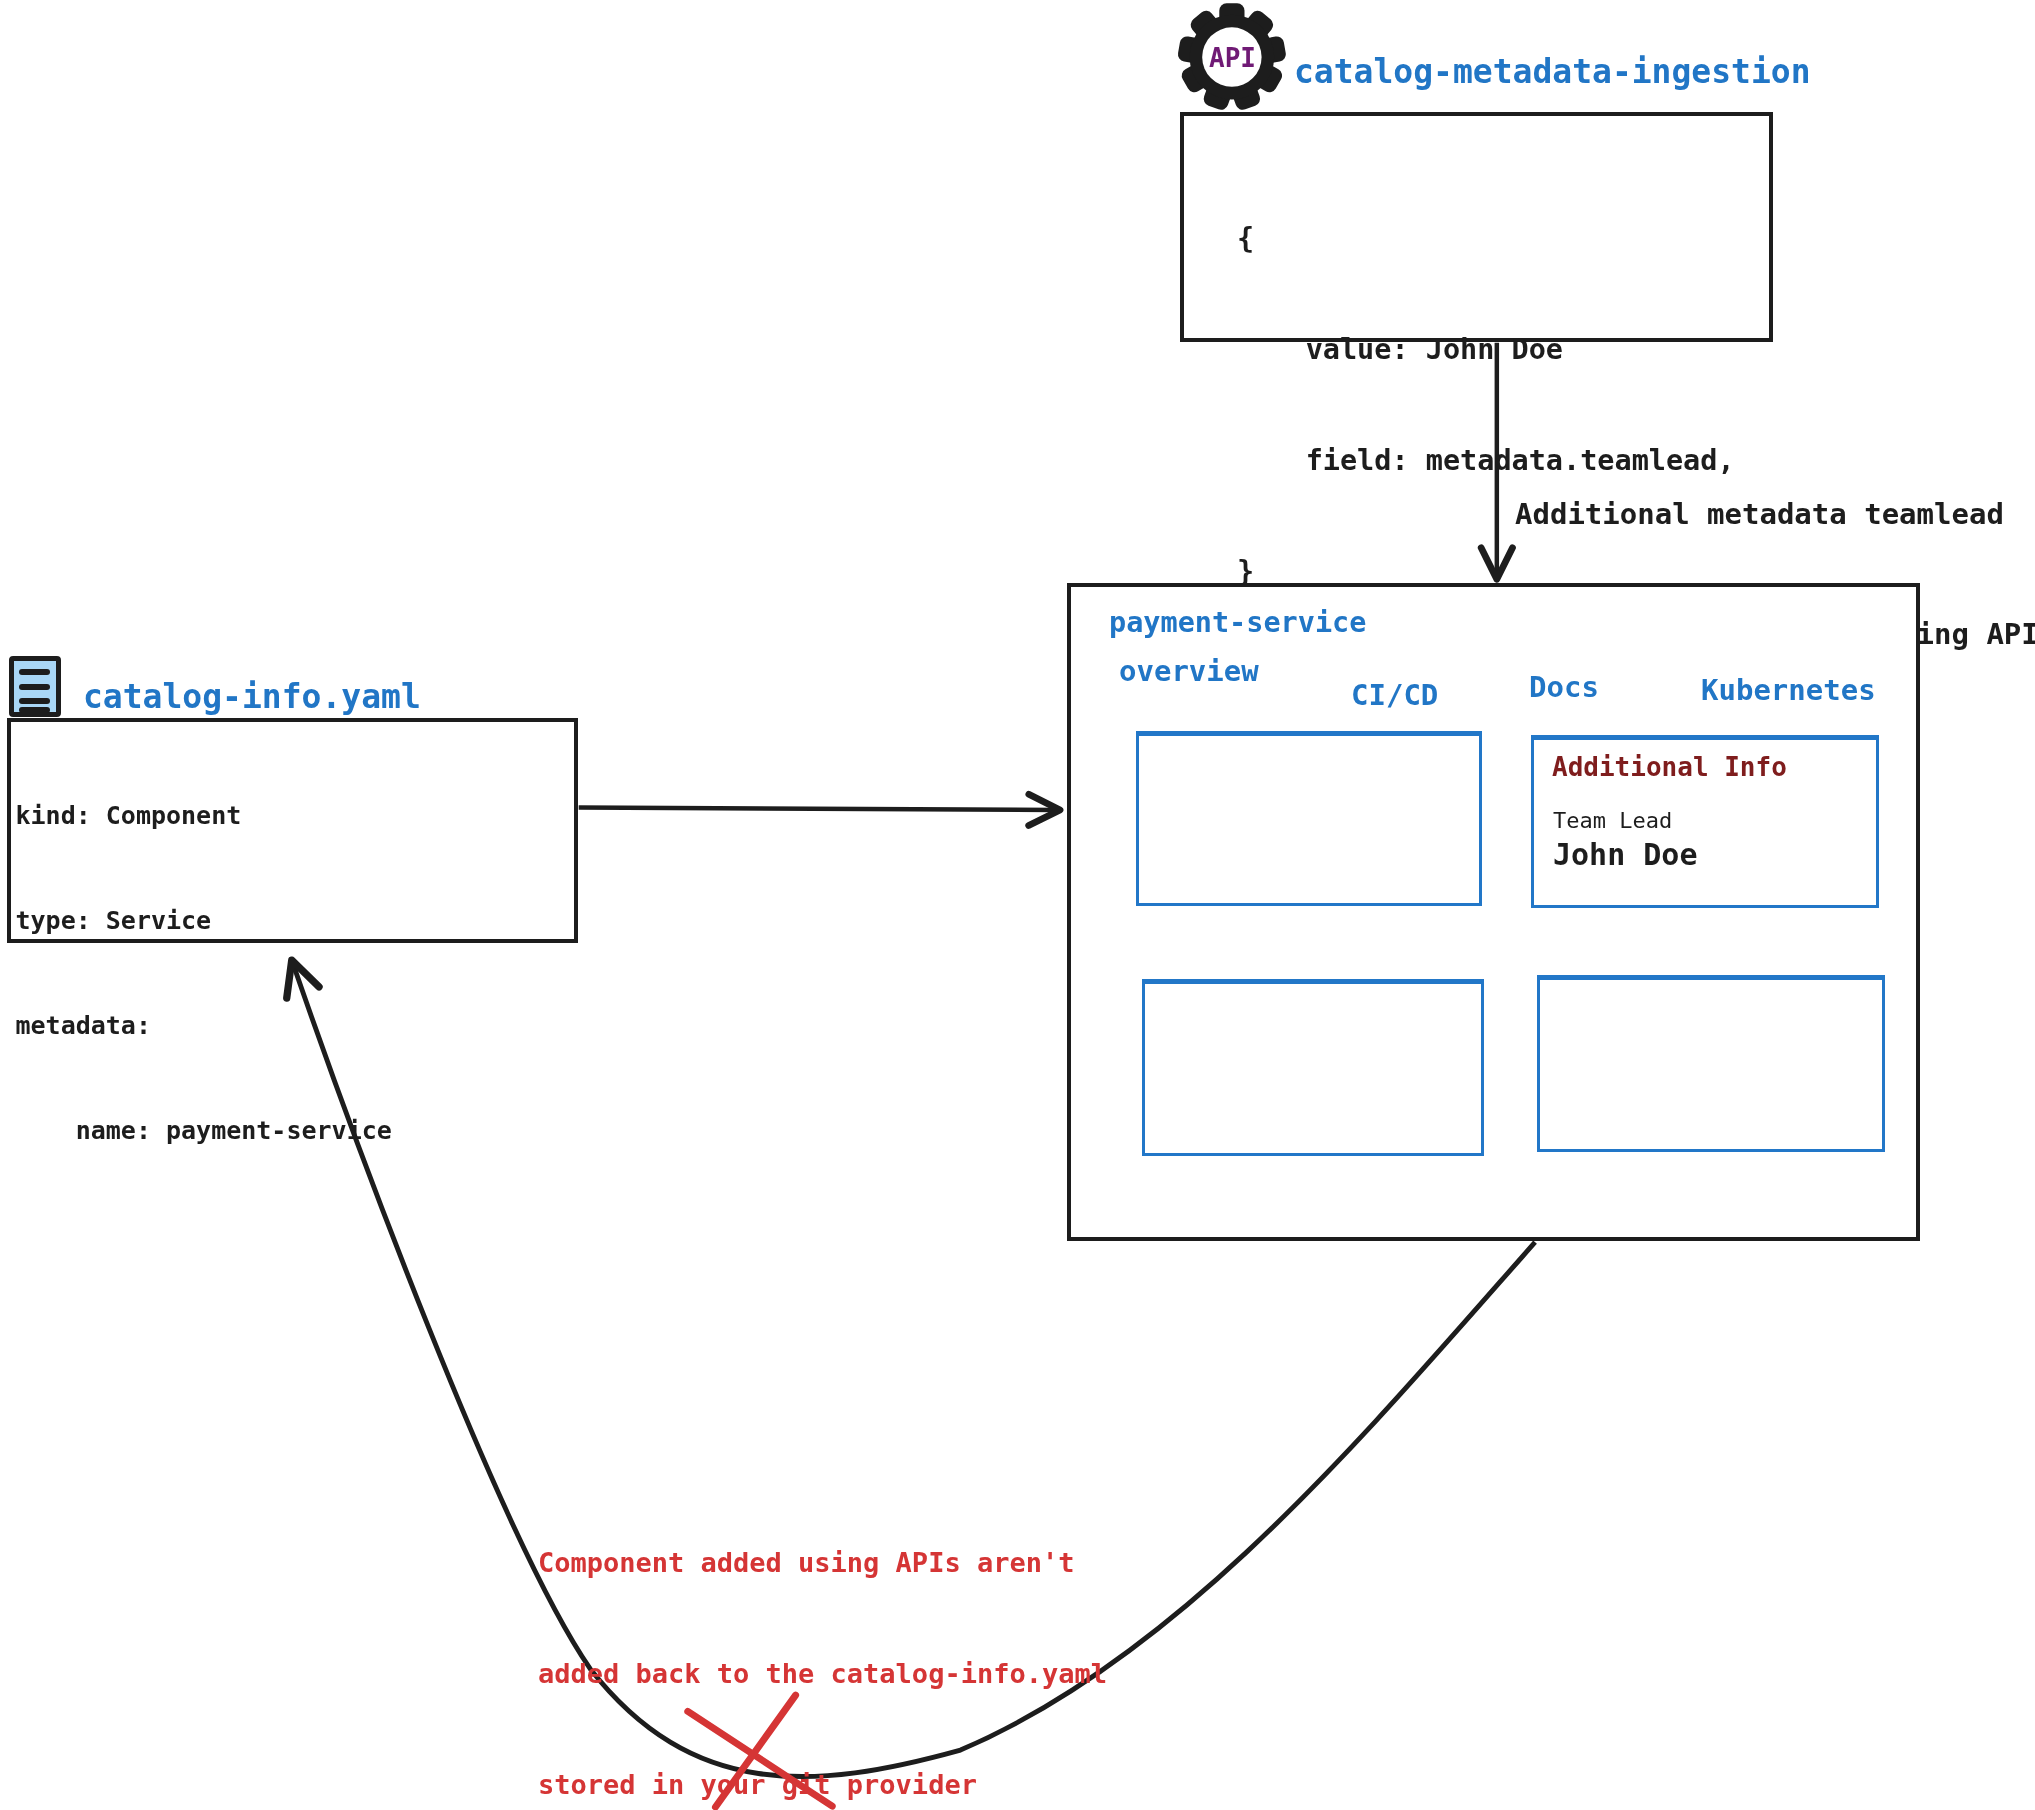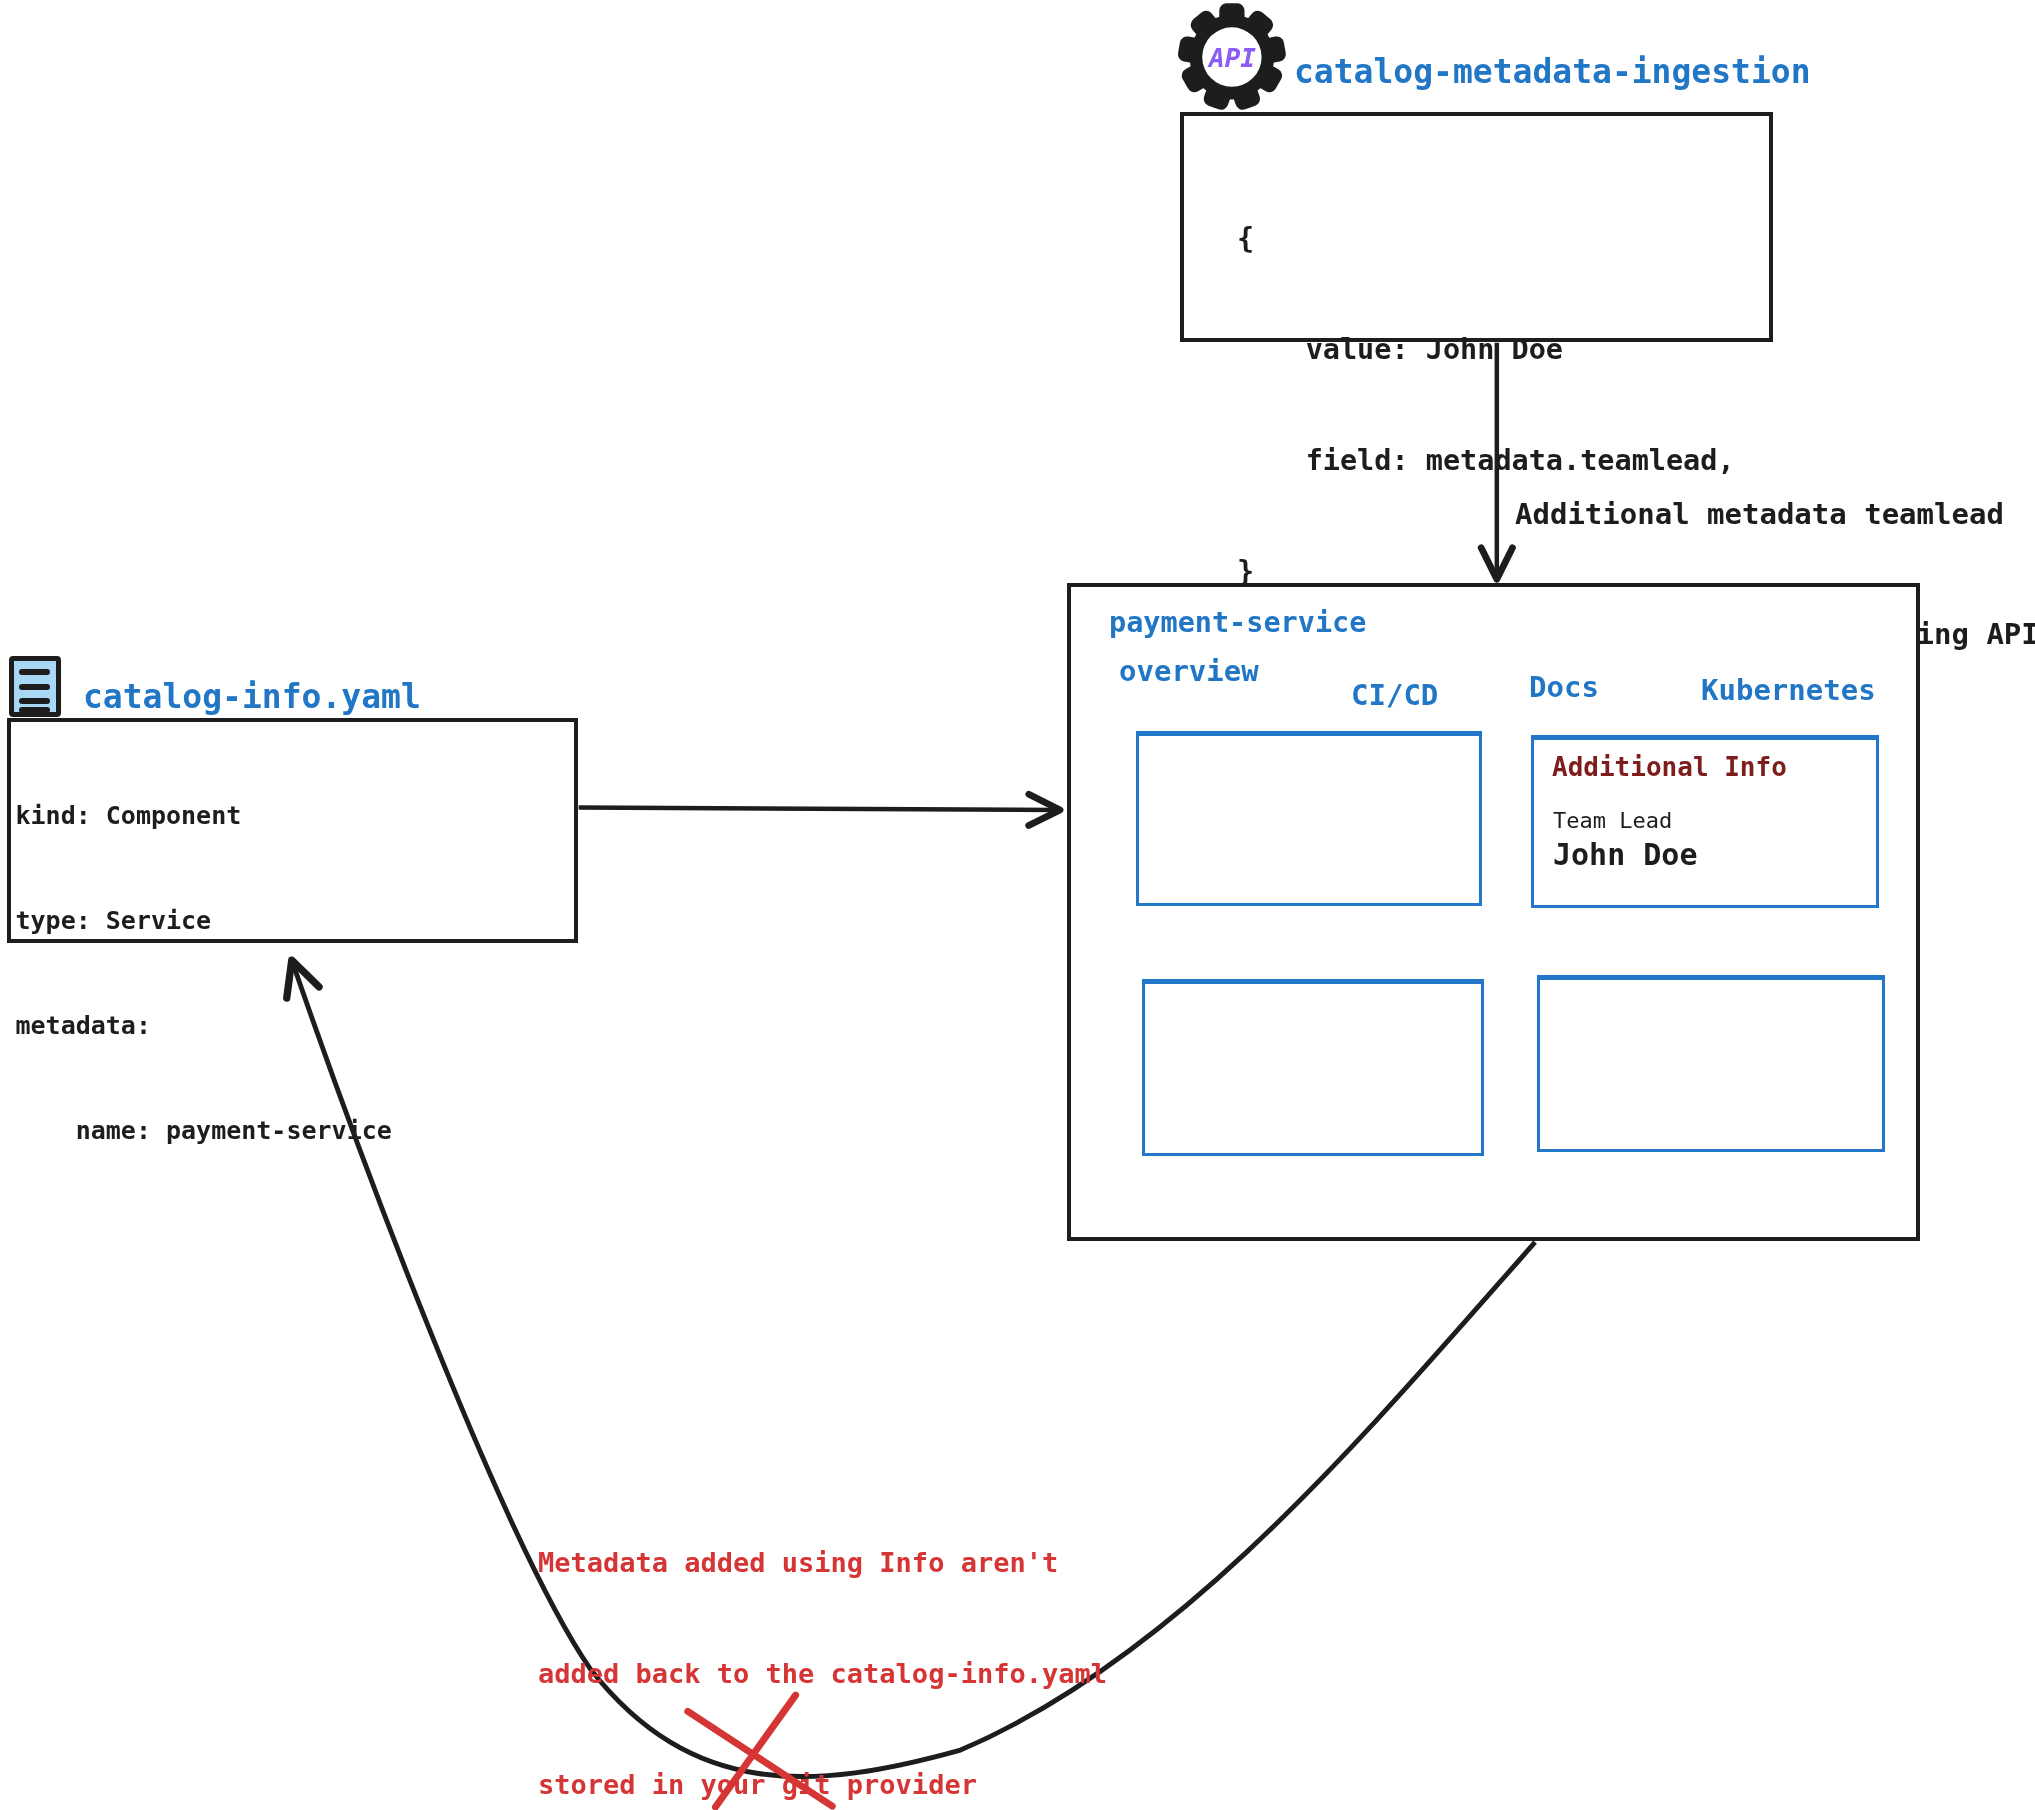--- a/index.html
+++ b/index.html
@@ -23,21 +23,21 @@
   .tab{position:absolute;color:#2176c6;font-weight:bold;font-size:29px;white-space:pre;}
   .code{position:absolute;font-size:28.5px;line-height:37px;font-weight:bold;white-space:pre;color:#1d1d1d;}
   .yaml{position:absolute;font-size:25px;line-height:35px;font-weight:bold;white-space:pre;color:#1d1d1d;}
   .api-note{position:absolute;font-size:29px;line-height:40px;font-weight:bold;white-space:pre;color:#1d1d1d;}
   .sw-note{position:absolute;font-size:37px;line-height:44px;font-weight:bold;white-space:pre;color:#1d1d1d;}
   .red-note{position:absolute;font-size:27px;line-height:37px;font-weight:bold;white-space:pre;color:#d53535;}
   .panel-title{position:absolute;font-size:26px;font-weight:bold;white-space:pre;color:#7f1d1d;text-align:center;}
   .panel-label{position:absolute;font-size:22px;white-space:pre;color:#1d1d1d;}
   .panel-value{position:absolute;font-size:30px;font-weight:bold;white-space:pre;color:#1d1d1d;}
   .gear-label{position:absolute;left:1204px;top:43px;width:57px;text-align:center;
-    font-size:26px;font-weight:bold;color:#8b5cf6;font-style:italic;}
+    font-size:26px;font-weight:bold;color:#701a75;}
 
   
   .file-icon{position:absolute;left:9px;top:656px;width:52px;height:61px;
     background:#a9d7f6;border:5.3px solid #1d1d1d;border-radius:4.1px;box-sizing:border-box;}
   .file-icon .bar{position:absolute;left:4.5px;width:31px;height:6.1px;background:#1d1d1d;border-radius:3.3px;}
 </style>
 </head>
 <body>
 
 <div id="canvas">
@@ -130,19 +130,19 @@
 
   <div class="yaml" style="left:15.5px;top:728px;">
     <div>kind: Component</div>
     <div>type: Service</div>
     <div>metadata:</div>
     <div>    name: payment-service</div>
   </div>
 
 
   <div class="red-note" style="left:538px;top:1470px;">
-    <div>Metadata added using Info aren't</div>
+    <div>Component added using APIs aren't</div>
     <div>added back to the catalog-info.yaml</div>
     <div>stored in your git provider</div>
   </div>
 
 </div>
 
 
 </body></html>

